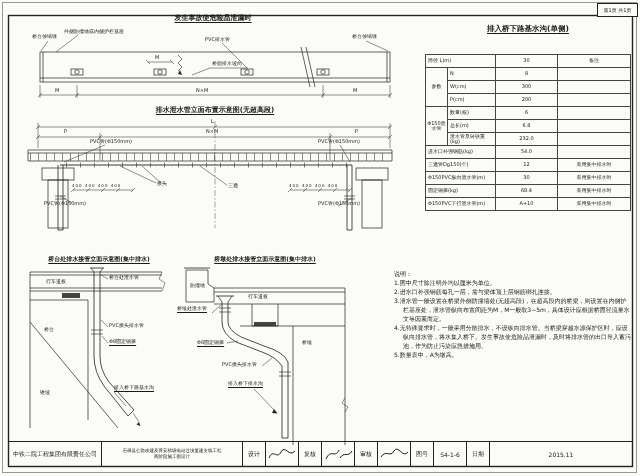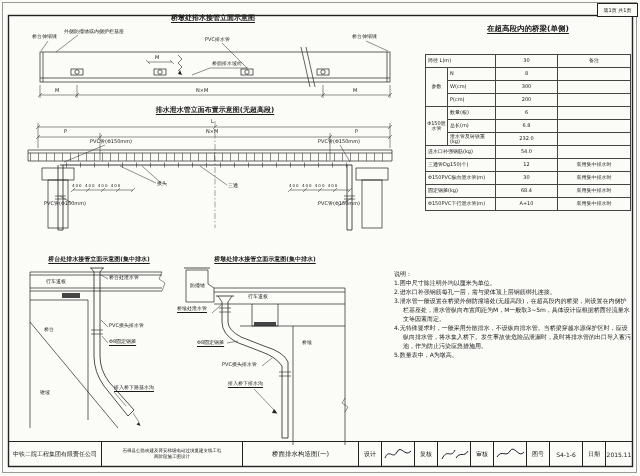--- a/index.html
+++ b/index.html
@@ -240,21 +240,21 @@
           <path d="M262,366 L272,358"></path>
           <path d="M254,389 L276,412"></path>
         </g>
         <path d="M274,409 l3.5,4.5 l-5.5,-0.5 z" fill="#222" stroke="none"></path>
       </g>
     </g>
   </svg>
 
   <div class="corner">第1页 共1页</div>
 
-  <div class="lbl ttl" style="left:110px;top:15px;width:206px;">桥墩处排水接管立面示意图</div>
+  <div class="lbl ttl" style="left:110px;top:15px;width:206px;">发生事故使危险品泄漏时</div>
   <div class="lbl sm" style="left:32px;top:34px;">桥台伸缩缝</div>
   <div class="lbl sm" style="left:352px;top:34px;">桥台伸缩缝</div>
   <div class="lbl sm" style="left:64px;top:29px;">外侧防撞墙或内侧护栏基座</div>
   <div class="lbl sm" style="left:205px;top:37px;">PVC排水管</div>
   <div class="lbl sm" style="left:212px;top:61px;">桥面排水坡向</div>
   <div class="lbl sm" style="left:155px;top:55px;">M</div>
   <div class="lbl sm" style="left:55px;top:88px;">M</div>
   <div class="lbl sm" style="left:196px;top:88px;">N×M</div>
   <div class="lbl sm" style="left:353px;top:88px;">M</div>
 
@@ -283,21 +283,21 @@
 
   <div class="lbl dttl" style="left:180px;top:256px;width:170px;">桥墩处排水接管立面示意图(集中排水)</div>
   <div class="lbl sm" style="left:190px;top:283px;">防撞墙</div>
   <div class="lbl sm" style="left:248px;top:294px;">行车道板</div>
   <div class="lbl sm ul" style="left:177px;top:306px;">桥墩处泄水管</div>
   <div class="lbl sm ul" style="left:197px;top:340px;">Φ8固定钢箍</div>
   <div class="lbl sm" style="left:302px;top:340px;">桥墩</div>
   <div class="lbl sm" style="left:222px;top:362px;">PVC接头排水管</div>
   <div class="lbl sm ul" style="left:228px;top:381px;">排入桥下排水沟</div>
 
-  <div class="lbl ttl" style="left:428px;top:25px;width:200px;font-size:7.5px;">在超高段内的桥梁(单侧)</div>
+  <div class="lbl ttl" style="left:428px;top:25px;width:200px;font-size:7.5px;">排入桥下路基水沟(单侧)</div>
   <table class="qt">
     <colgroup>
         <col style="width:22px">
         <col style="width:48px">
         <col style="width:62px">
         <col style="width:73px">
       </colgroup>
     <tbody>
         <tr>
       <td class="tl" colspan="2">跨径 L(m)</td>
@@ -372,21 +372,20 @@
     <div class="note">4.无特殊要求时，一般采用分散排水，不设纵向排水管。当桥梁穿越水源保护区时，应设纵向排水管，将水集入桥下。发生事故使危险品泄漏时，及时将排水管的出口导入蓄污池，作为防止污染应急措施用。</div>
     <div class="note">5.数量表中，A为墩高。</div>
   </div>
 
   <div class="tbar">
     <div style="width:92px;">中铁二院工程集团有限责任公司</div>
     <div class="proj" style="width:140px;">
       <span>石棉县公路改建及普安梯级电站过境复建支线工程</span>
       <span>两阶段施工图设计</span>
     </div>
-    <div style="width:115px;font-size:6.5px;">桥面排水构造图(一)</div>
     <div style="width:22px;">设计</div>
     <div class="sig" style="width:32px;">
       <svg width="30" height="16" viewBox="0 0 30 16">
           <path d="M2,12 C6,2 10,14 14,6 S22,12 28,5" stroke="#1b1b2e" stroke-width="1" fill="none"></path>
         </svg>
     </div>
     <div style="width:22px;">复核</div>
     <div class="sig" style="width:32px;">
       <svg width="30" height="16" viewBox="0 0 30 16">
           <path d="M3,13 C8,2 12,13 16,4 M17,12 C21,5 25,12 29,5" stroke="#1b1b2e" stroke-width="1" fill="none"></path>

